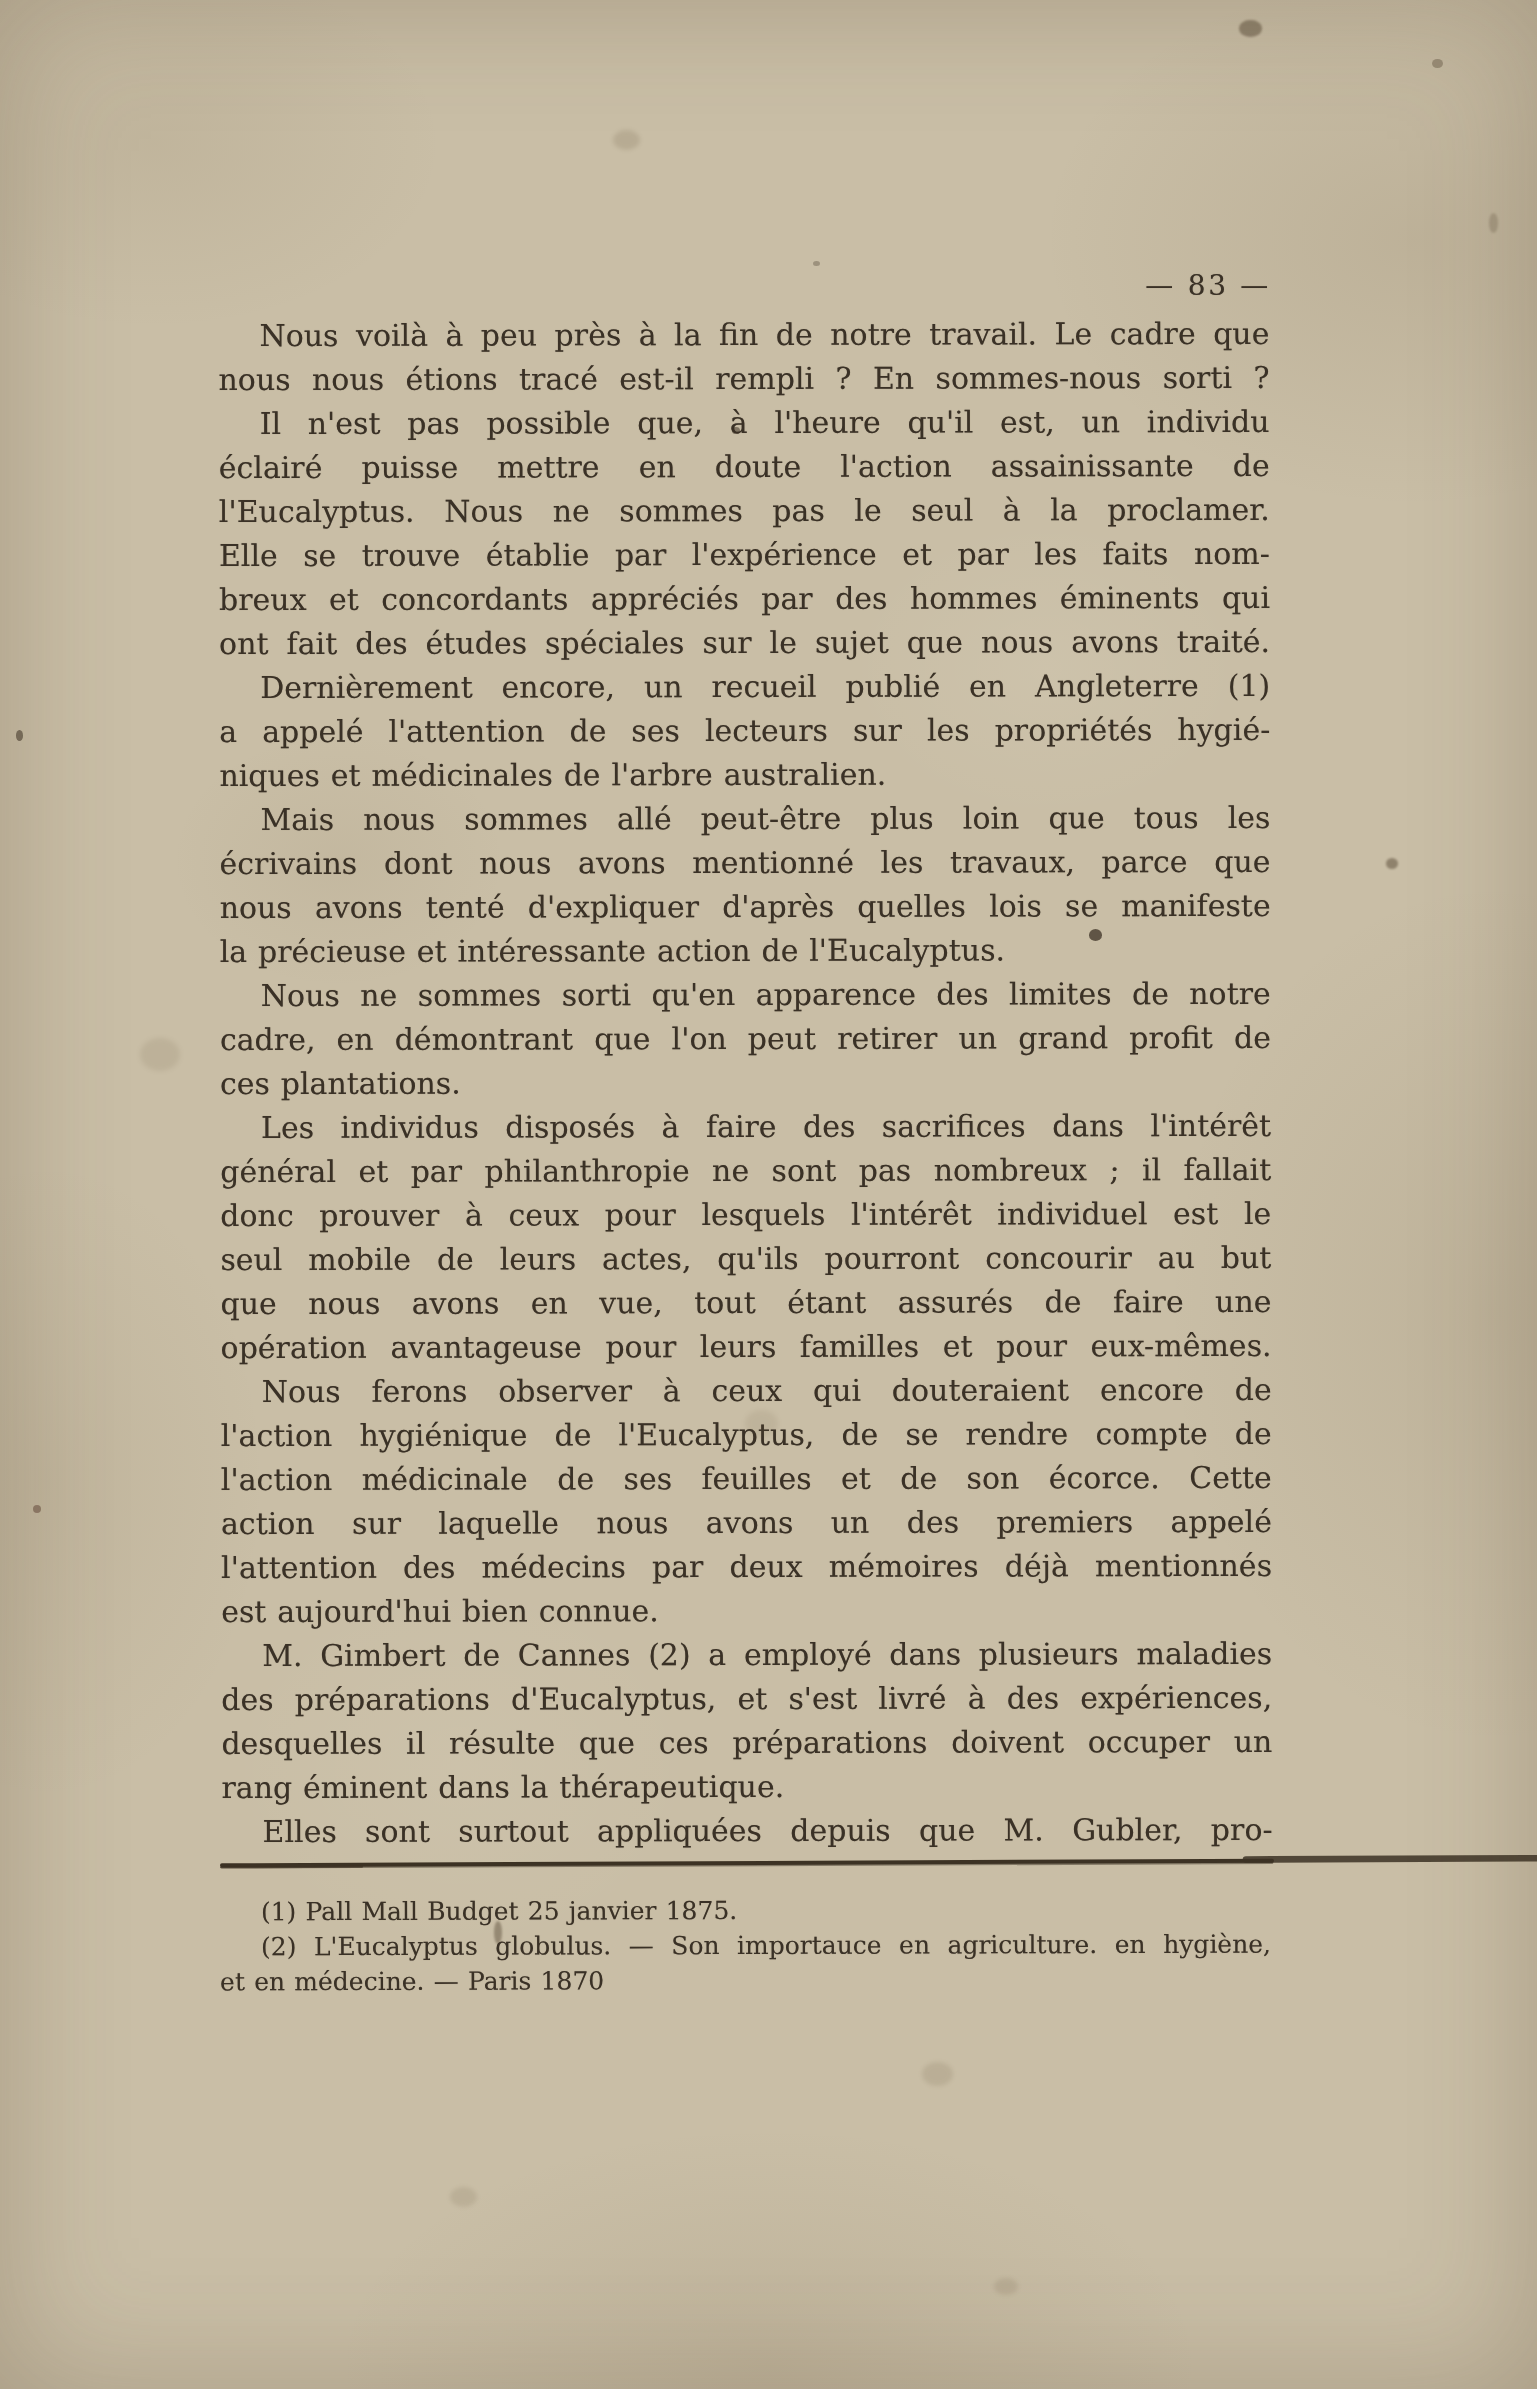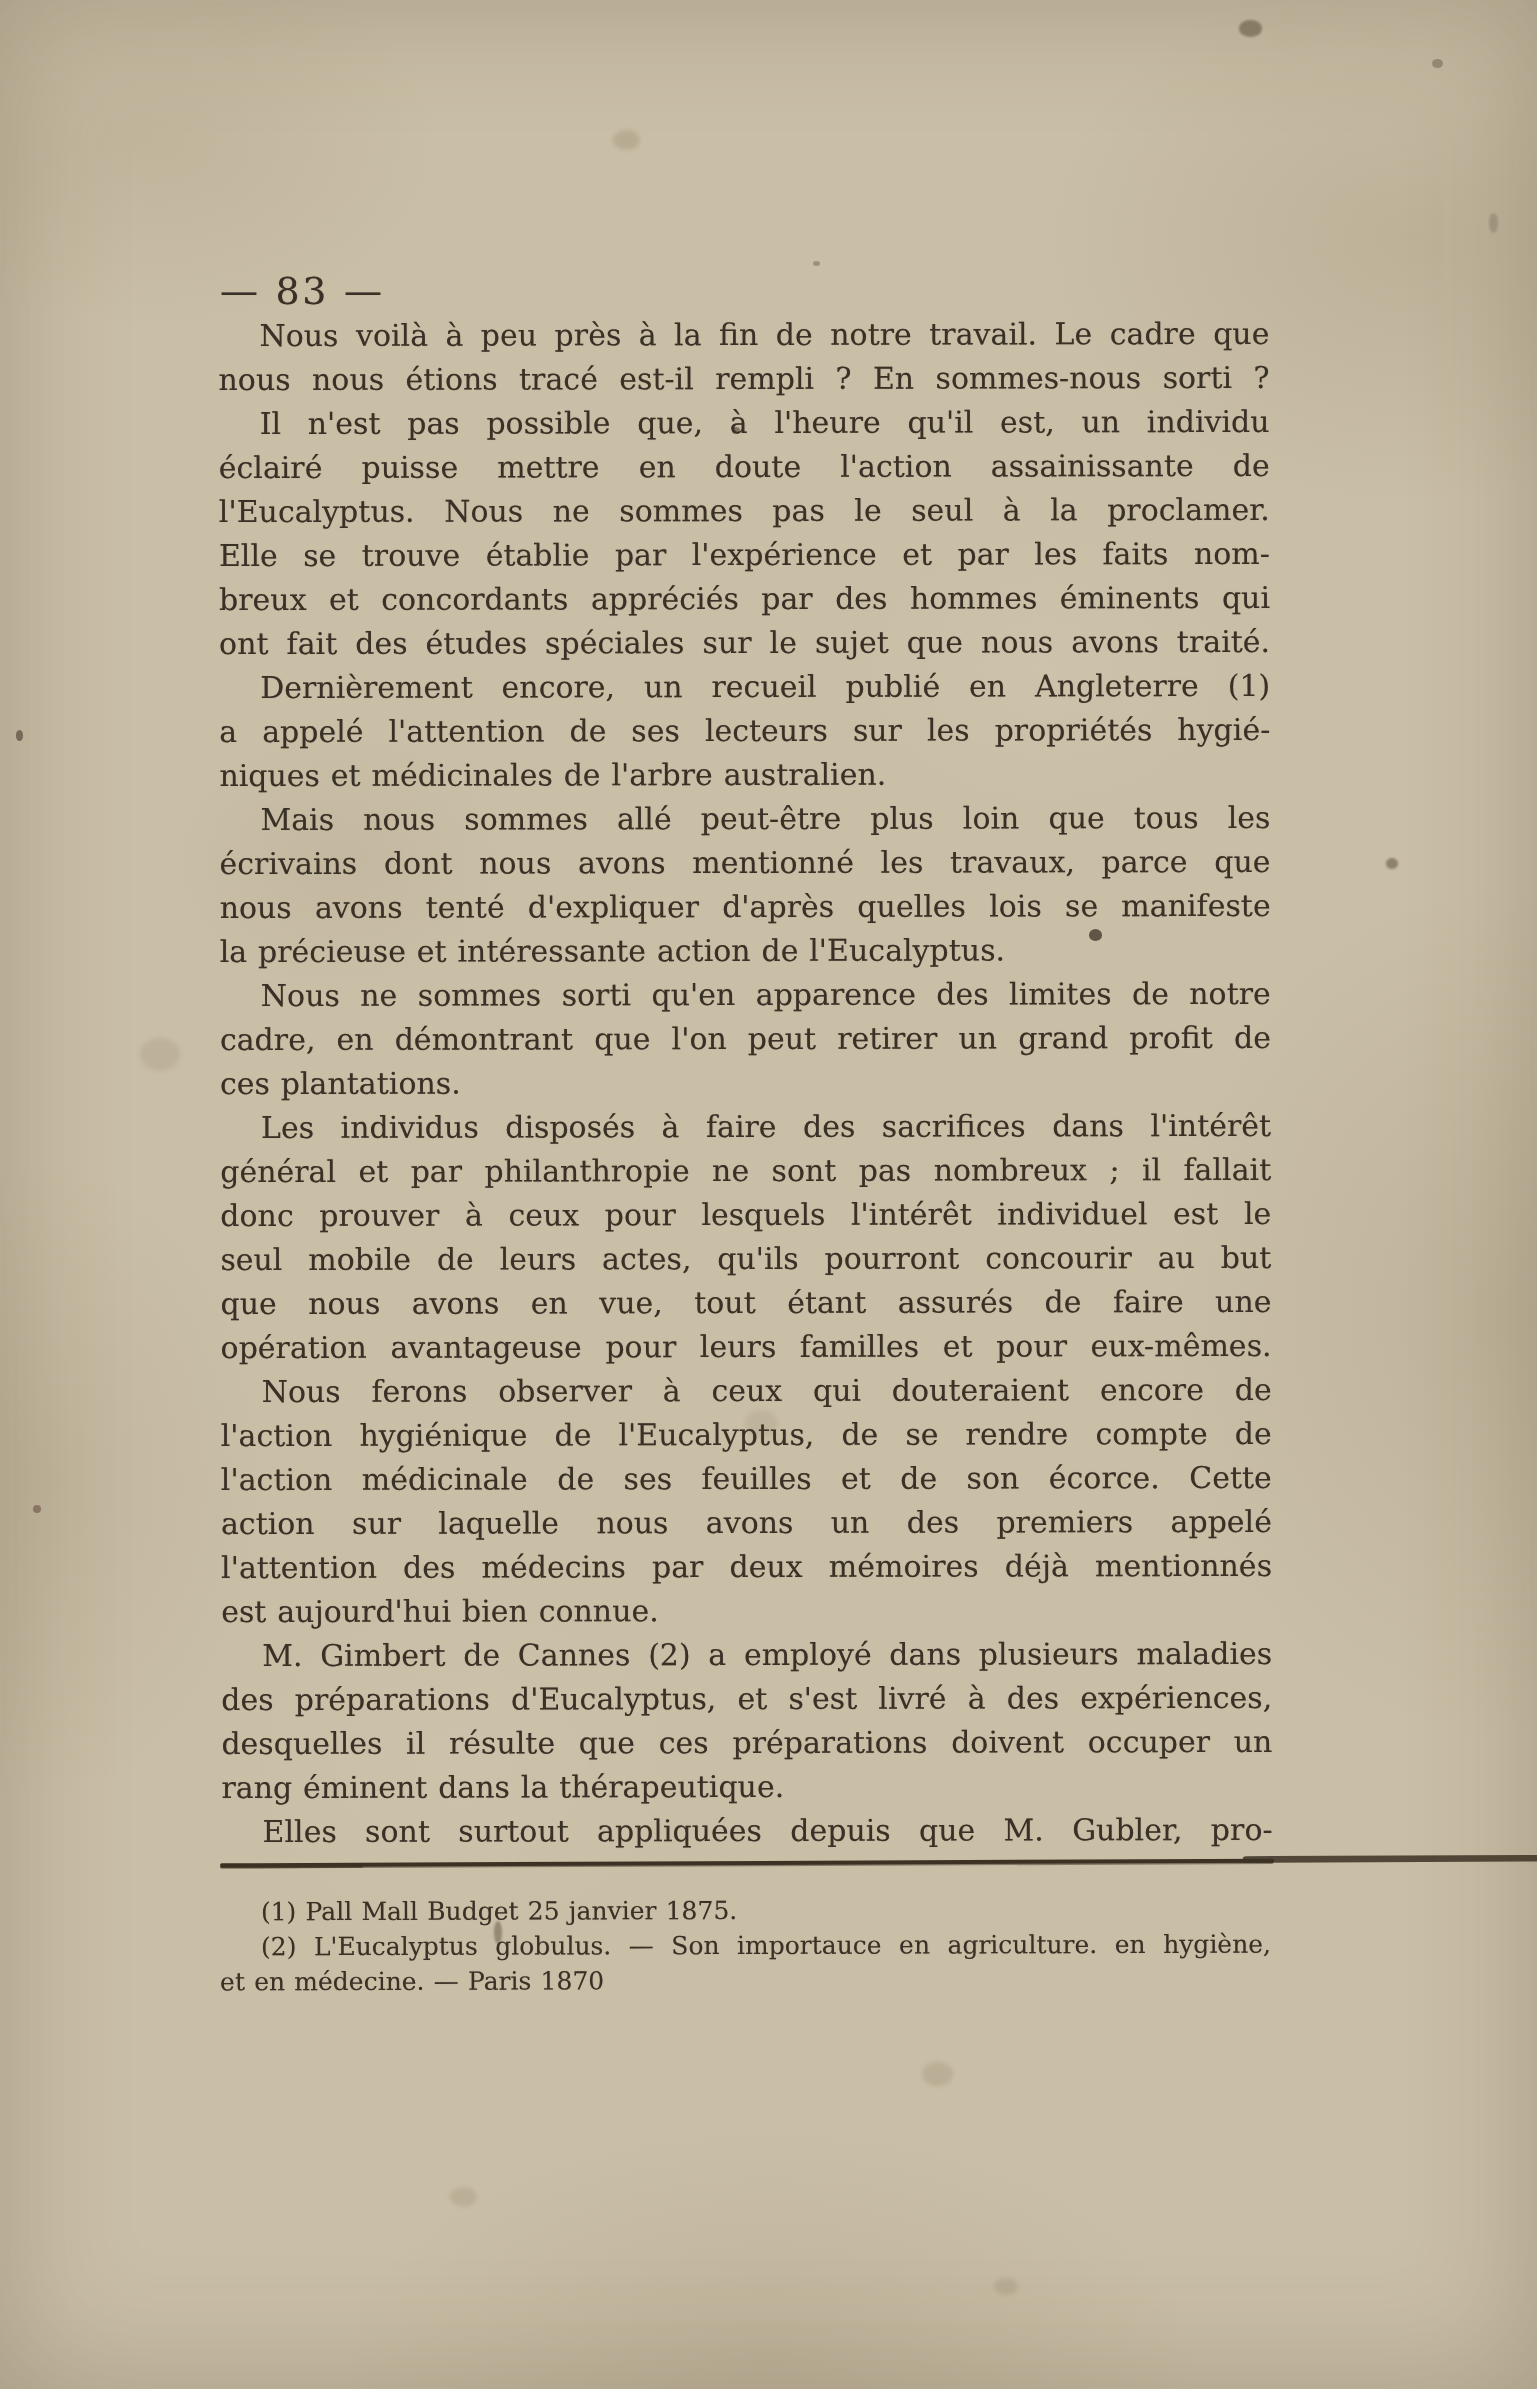--- a/index.html
+++ b/index.html
@@ -19,21 +19,21 @@
       radial-gradient(ellipse 279px 213px at 22% 36%, rgba(120,102,72,.07), transparent 60%);
     font-family:"DejaVu Serif","Liberation Serif",serif;
     color:var(--ink,#3a3126);
   }
   .page::after{
     content:"";position:absolute;inset:0;pointer-events:none;
     box-shadow:inset 0 0 126px rgba(78,62,38,.28);
   }
   .pagenum{
     position:absolute;left:220px;top:269px;width:1051px;
-    text-align:left;font-size:38px;letter-spacing:2.7px;
+    text-align:right;font-size:28px;letter-spacing:2.7px;
     text-shadow:0 0 0.7px rgba(58,49,38,.45);
   }
   .column{
     position:absolute;left:220px;top:313px;width:1051px;
     transform:rotate(-0.12deg);
   }
   .ln{
     font-size:30px;line-height:44px;height:44px;
     white-space:nowrap;
     text-shadow:0 0 0.7px rgba(58,49,38,.42);

